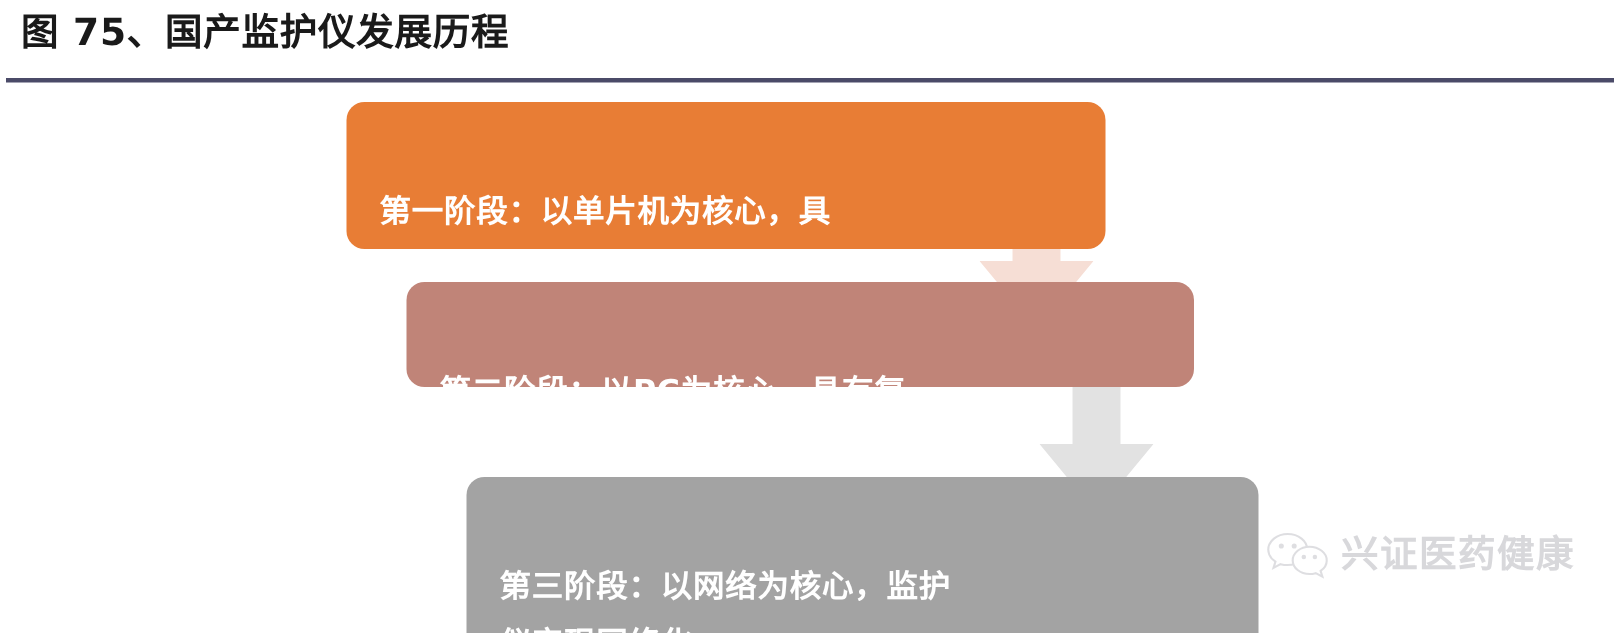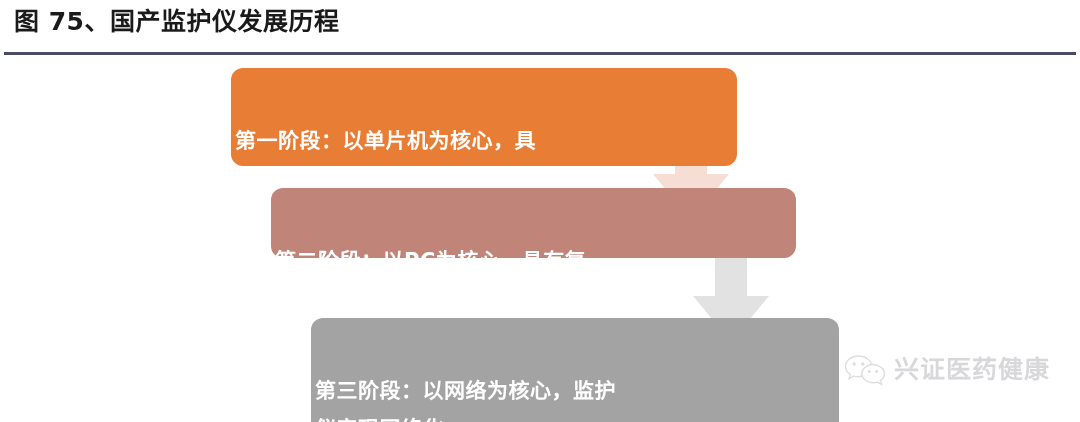--- a/index.html
+++ b/index.html
@@ -50,21 +50,21 @@
   
   .stage-box {
     position: absolute;
     border-radius: 12px;
     box-sizing: border-box;
     color: #ffffff;
     font-size: 21px;
     font-weight: bold;
     line-height: 38px;
     letter-spacing: 0.5px;
-    padding: 16px 22px 0 4px;
+    padding: 16px 22px 0 22px;
     white-space: pre-line;
     z-index: 3;
   }
   .stage-box .stage-text {
     display: block;
   }
 
   .stage-1 {
     left: 231px;
     top: 12px;

